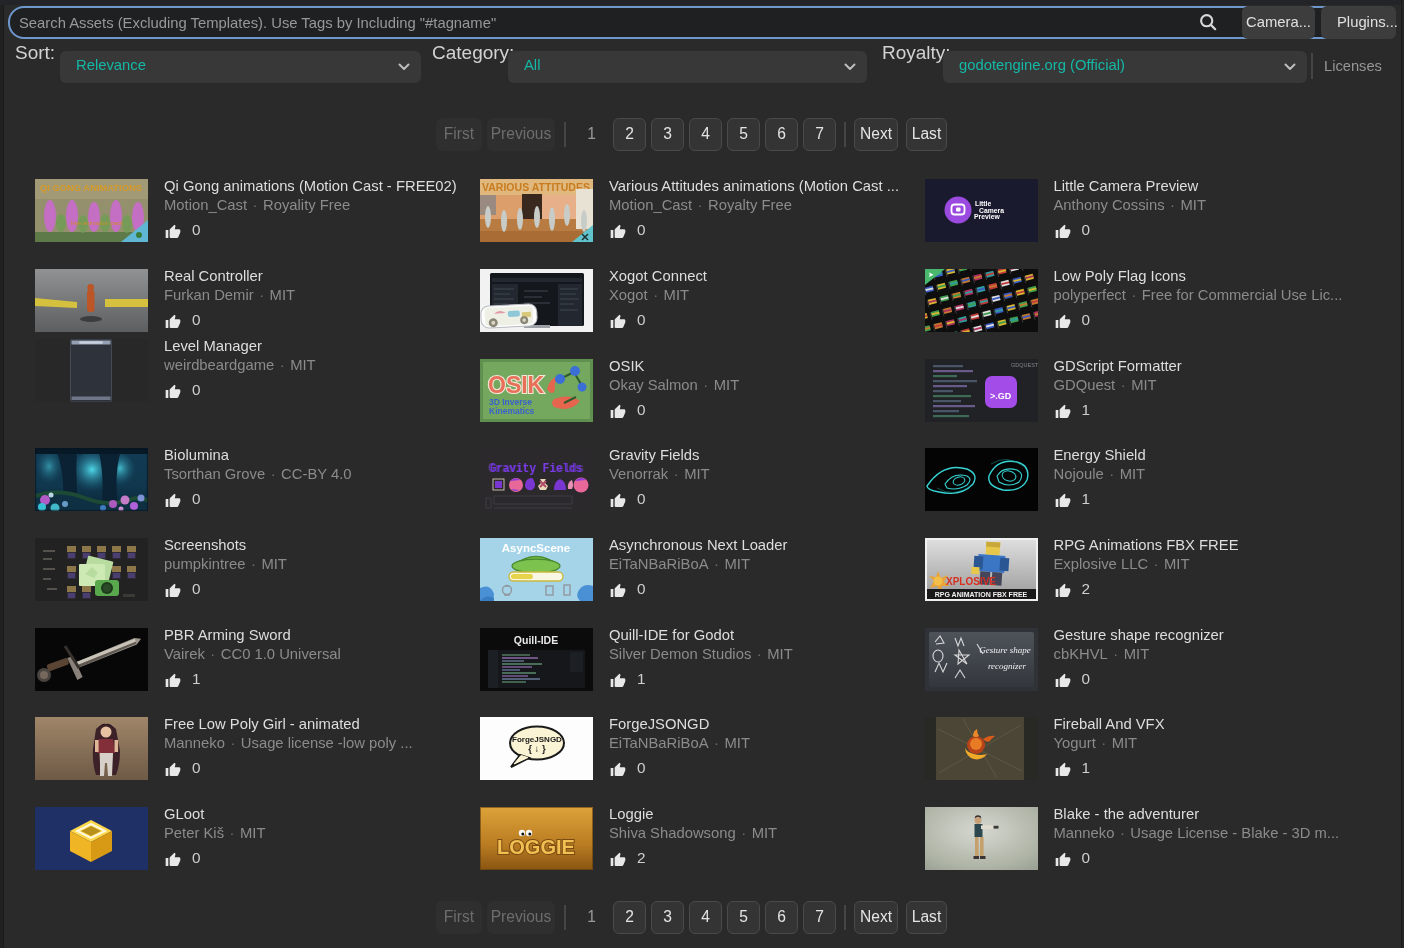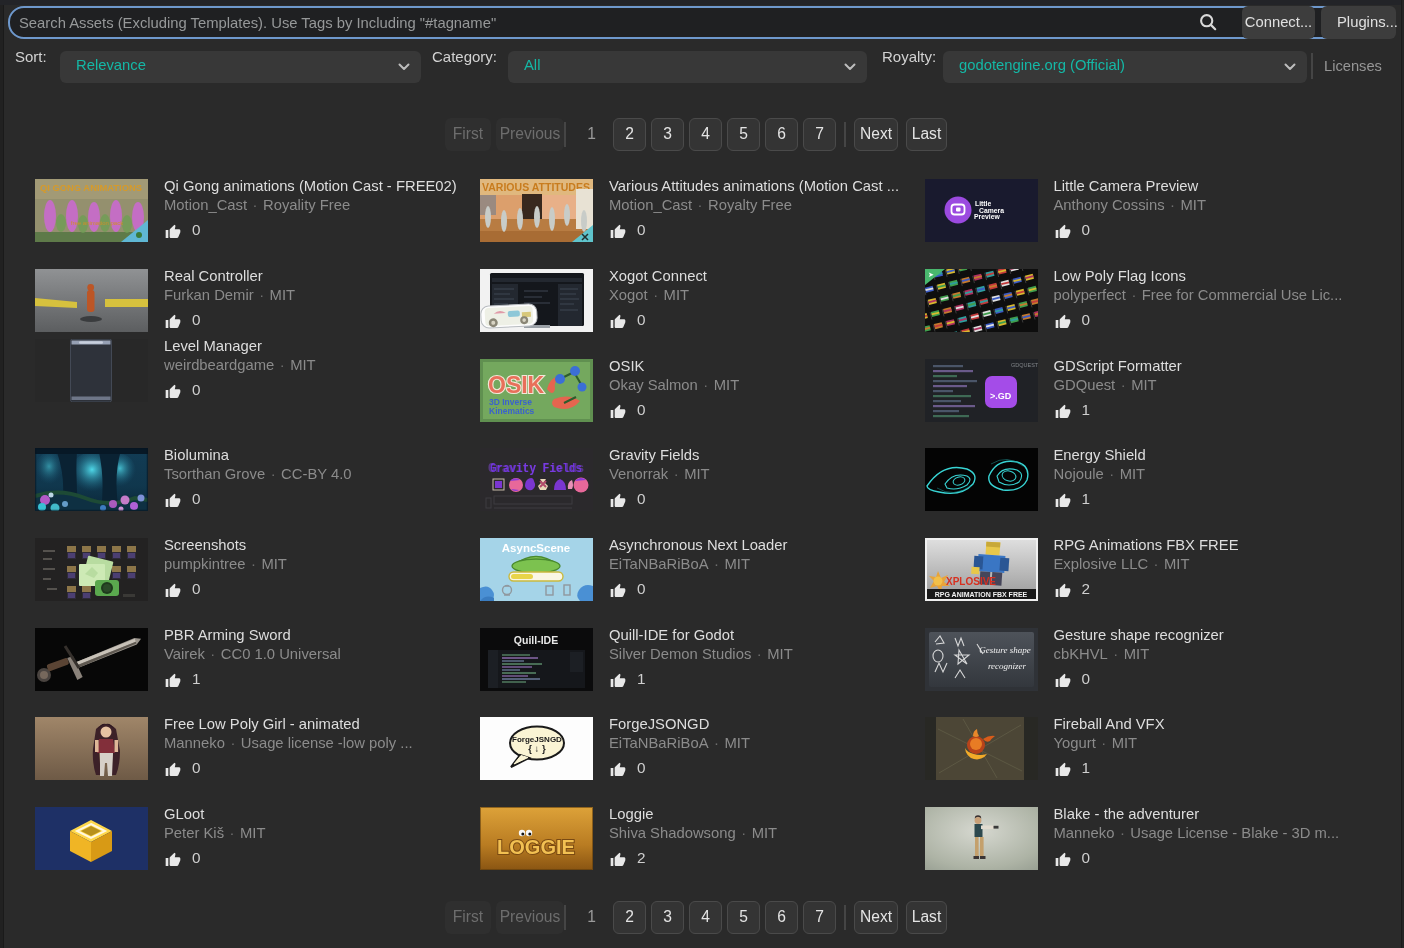--- a/index.html
+++ b/index.html
@@ -6,29 +6,29 @@
   font-family:"Liberation Sans",sans-serif;}
 *{box-sizing:border-box;}
 #edge-l{position:absolute;left:0;top:0;width:4px;height:948px;background:#212121;border-right:1px solid #1a1a1a;}
 #search{position:absolute;left:8px;top:5.5px;width:1339px;height:33.5px;background:#1f2022;
   border:2.5px solid #6e98cc;border-radius:16px;color:#969899;font-size:14.8px;line-height:30.5px;padding-left:9px;}
 #searchicon{position:absolute;left:1198px;top:12px;}
 .btn{position:absolute;background:#3d3d3d;border-radius:6px;color:#e0e0e0;font-size:14.8px;
   text-align:center;height:33px;line-height:33px;top:6px;}
 #importbtn{left:1242px;width:73px;}
 #pluginsbtn{left:1321px;width:75px;padding-left:16px;}
-.lbl{position:absolute;color:#d2d2d2;font-size:15px;top:48px;}
+.lbl{position:absolute;color:#d2d2d2;font-size:19px;top:42px;}
 .sel{position:absolute;top:51px;height:31.5px;background:#383838;border-radius:6px;color:#14b8a6;
   font-size:14.8px;line-height:29.5px;padding-left:16px;}
 .sel svg{position:absolute;right:11px;top:12px;}
 #vsep{position:absolute;left:1311px;top:53px;width:2px;height:26px;background:#454545;}
 #licenses{position:absolute;left:1324px;top:58px;color:#969696;font-size:14.7px;}
 .pag{position:absolute;left:0;width:1404px;height:33px;}
 .pag .pbtn{position:absolute;height:33px;border-radius:6px;font-size:15.6px;text-align:center;line-height:31px;}
-.pbtn.dim{color:#6d6d6d;background:#2f2f2f;margin-left:9px;}
+.pbtn.dim{color:#6d6d6d;background:#2f2f2f;}
 .pbtn.cur{color:#9a9a9a;}
 .pbtn.num{width:33px;background:#343434;border:1px solid #4a4a4a;color:#e4e4e4;line-height:29px;}
 .pbtn.nav{background:#343434;border:1px solid #4a4a4a;color:#e4e4e4;line-height:29px;}
 .cell{position:absolute;width:445px;height:90px;}
 .cell svg.thumb{position:absolute;left:0;top:0;}
 .title{position:absolute;left:129px;top:-1px;font-size:14.8px;color:#dedede;white-space:nowrap;}
 .meta{position:absolute;left:129px;top:18px;font-size:14.8px;color:#8b8b8b;white-space:nowrap;}
 .meta .d{color:#6e6e6e;padding:0 5.5px;}
 .likes{position:absolute;left:130px;top:44.5px;}
 .likes svg{vertical-align:top;}
@@ -37,21 +37,21 @@
 </head>
 <body>
 <div id="edge-l"></div>
 <div style="position:absolute;left:0;top:0;width:1404px;height:5px;background:#232428;"></div>
 <div style="position:absolute;right:0;top:0;width:3px;height:948px;background:#252525;border-left:1.5px solid #1b1b1b;"></div>
 <div id="search">Search Assets (Excluding Templates). Use Tags by Including "#tagname"</div>
 <svg id="searchicon" width="20" height="20" viewBox="0 0 20 20">
     <circle cx="8.7" cy="8.7" r="5.6" fill="none" stroke="#d8d8d8" stroke-width="2.1"></circle>
     <line x1="12.9" y1="12.9" x2="17.2" y2="17.2" stroke="#d8d8d8" stroke-width="2.2" stroke-linecap="round"></line>
   </svg>
-<div class="btn" id="importbtn">Connect...</div>
+<div class="btn" id="importbtn">Camera...</div>
 <div class="btn" id="pluginsbtn">Plugins...</div>
 
 <div class="lbl" style="left:15px;">Sort:</div>
 <div class="sel" style="left:60px;width:361px;">Relevance<svg width="12" height="8" viewBox="0 0 12 8">
       <polyline points="1.5,1.5 6,6 10.5,1.5" fill="none" stroke="#bdbdbd" stroke-width="2" stroke-linecap="round" stroke-linejoin="round"></polyline>
     </svg></div>
 <div class="lbl" style="left:432px;">Category:</div>
 <div class="sel" style="left:508px;width:359px;">All<svg width="12" height="8" viewBox="0 0 12 8">
       <polyline points="1.5,1.5 6,6 10.5,1.5" fill="none" stroke="#bdbdbd" stroke-width="2" stroke-linecap="round" stroke-linejoin="round"></polyline>
     </svg></div>

